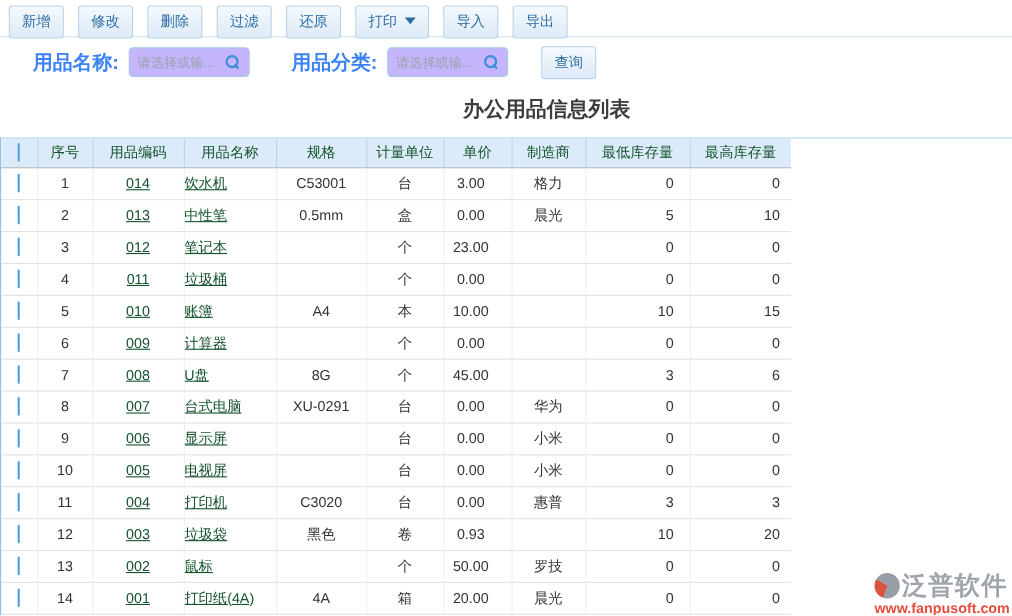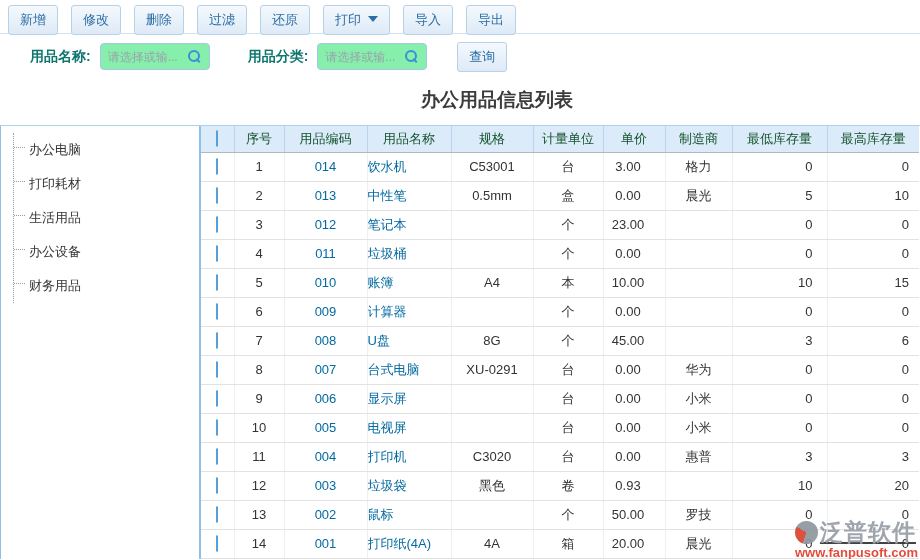--- a/index.html
+++ b/index.html
@@ -15,23 +15,23 @@
     background: linear-gradient(#f4f9fd, #ddeaf7);
     border: 1px solid #b7d2e8; border-radius: 3px;
     font-family: inherit;
   }
   .caret { display: inline-block; width: 0; height: 0; margin-left: 7px;
     border-left: 5px solid transparent; border-right: 5px solid transparent;
     border-top: 6px solid #2e6da4; vertical-align: 2px; }
 
   
   .filter-bar { height: 45px; display: flex; align-items: center; padding-left: 30px; }
-  .filter-label { font-size: 14px; font-weight: bold; color: #0f766e; margin-right: 9px; }
+  .filter-label { font-size: 18px; font-weight: bold; color: #3b82f6; margin-right: 9px; }
   .search-box { display: inline-flex; align-items: center; height: 27px; width: 110px;
-    border: 1px solid #a6c8e4; border-radius: 4px; background: #86efac; padding: 0 5px 0 7px; margin-right: 38px; }
+    border: 1px solid #a6c8e4; border-radius: 4px; background: #c4b5fd; padding: 0 5px 0 7px; margin-right: 38px; }
   .search-box input { border: none; outline: none; width: 80px; font-size: 12px;
     font-family: inherit; color: #555; background: transparent; }
   .search-box input::placeholder { color: #9aa3ad; }
   .mag { position: relative; width: 13px; height: 13px; flex: 0 0 13px; cursor: pointer; }
   .mag::before { content: ''; position: absolute; left: 0; top: 0; width: 8px; height: 8px;
     border: 2px solid #3a8fd8; border-radius: 50%; }
   .mag::after { content: ''; position: absolute; left: 9px; top: 8px; width: 2px; height: 5px;
     background: #3a8fd8; transform: rotate(-45deg); }
   .query-btn { margin-left: -8px; }
 
@@ -55,26 +55,26 @@
   thead th:last-child { border-right: none; }
   tbody td { height: 29px; border-bottom: 1px solid #e2e2e2; border-right: 1px solid #efefef;
     text-align: center; color: #333; overflow: hidden; white-space: nowrap; }
   tbody td:last-child { border-right: none; }
   tbody td:nth-child(4) { text-align: left; }
   tbody td:nth-child(7) { padding-right: 12px; }
   tbody td:nth-child(9) { text-align: right; padding-right: 14px; }
   tbody td:nth-child(10) { text-align: right; padding-right: 10px; }
   .cb { width: 13px; height: 13px; border: 1px solid #55a0dc; border-radius: 2px;
     background: #fff; margin: 0 auto; cursor: pointer; }
-  .link { color: #0369a1; cursor: pointer; }
+  .link { color: #14532d; cursor: pointer; text-decoration: underline; }
 
   
   .watermark { position: absolute; right: 2px; bottom: 0; text-align: center; opacity: .92;
     pointer-events: none; line-height: 1; }
-  .wm-brand { display: flex; align-items: flex-start; gap: 2px; text-decoration: underline; }
+  .wm-brand { display: flex; align-items: flex-start; gap: 2px; }
   .wm-logo { width: 23px; height: 23px; border-radius: 50%;
     background: conic-gradient(#8f969e 0 200deg, #d8442f 200deg 300deg, #8f969e 300deg 360deg); }
   .wm-name { font-size: 23px; font-weight: bold; color: #979da7; letter-spacing: 1px; }
   .wm-url { font-size: 13px; font-weight: bold; color: #e23d2d; margin-top: 2px; text-align: right; }
 </style>
 </head>
 <body>
 
 <div class="toolbar" id="toolbar"><button class="tb-btn">新增</button><button class="tb-btn">修改</button><button class="tb-btn">删除</button><button class="tb-btn">过滤</button><button class="tb-btn">还原</button><button class="tb-btn">打印<span class="caret"></span></button><button class="tb-btn">导入</button><button class="tb-btn">导出</button></div>
 
@@ -88,29 +88,20 @@
   <span class="search-box">
     <input type="text" placeholder="请选择或输..." style="">
     <span class="mag"></span>
   </span>
   <button class="tb-btn query-btn">查询</button>
 </div>
 
 <div class="page-title">办公用品信息列表</div>
 
 <div class="content">
-  <div class="sidebar">
-    <ul class="tree" id="tree">
-        <li>办公电脑</li>
-        <li>打印耗材</li>
-        <li>生活用品</li>
-        <li>办公设备</li>
-        <li>财务用品</li>
-      </ul>
-  </div>
   <div class="table-wrap">
     <table>
       <colgroup>
         <col style="width:33px">
           <col style="width:50px">
           <col style="width:83px">
           <col style="width:84px">
         <col style="width:82px">
           <col style="width:70px">
           <col style="width:62px">

